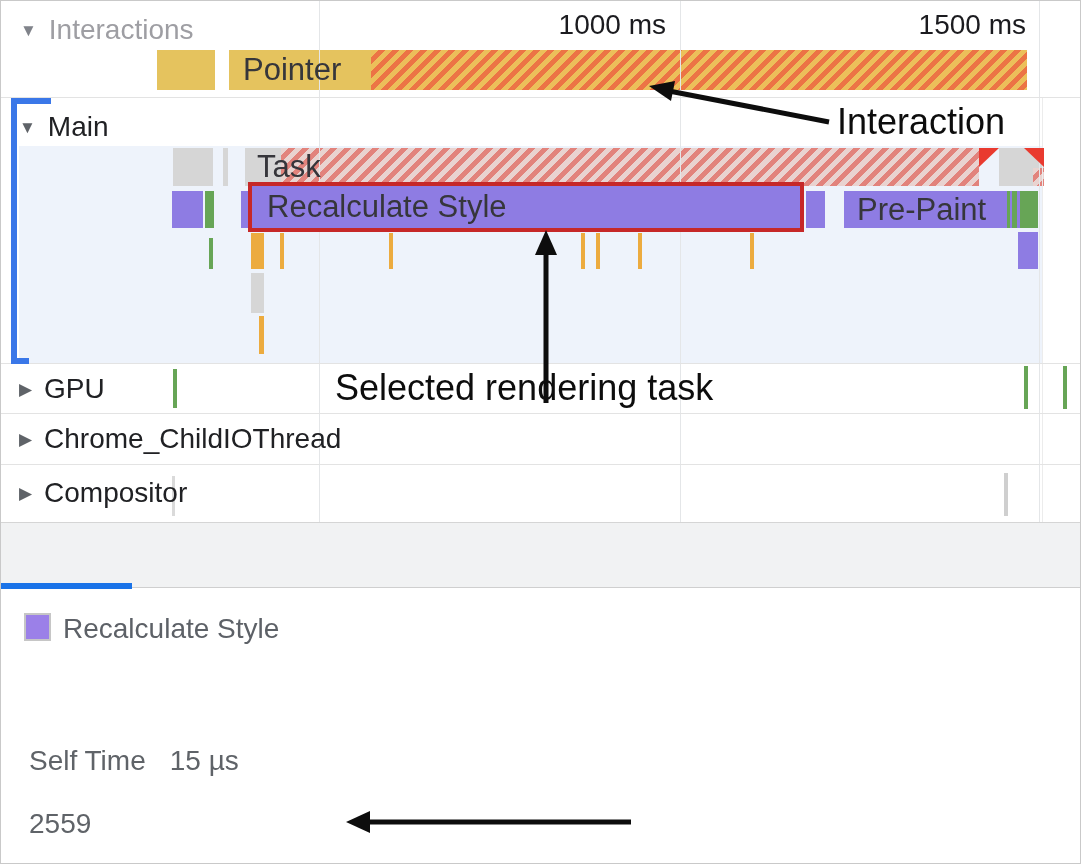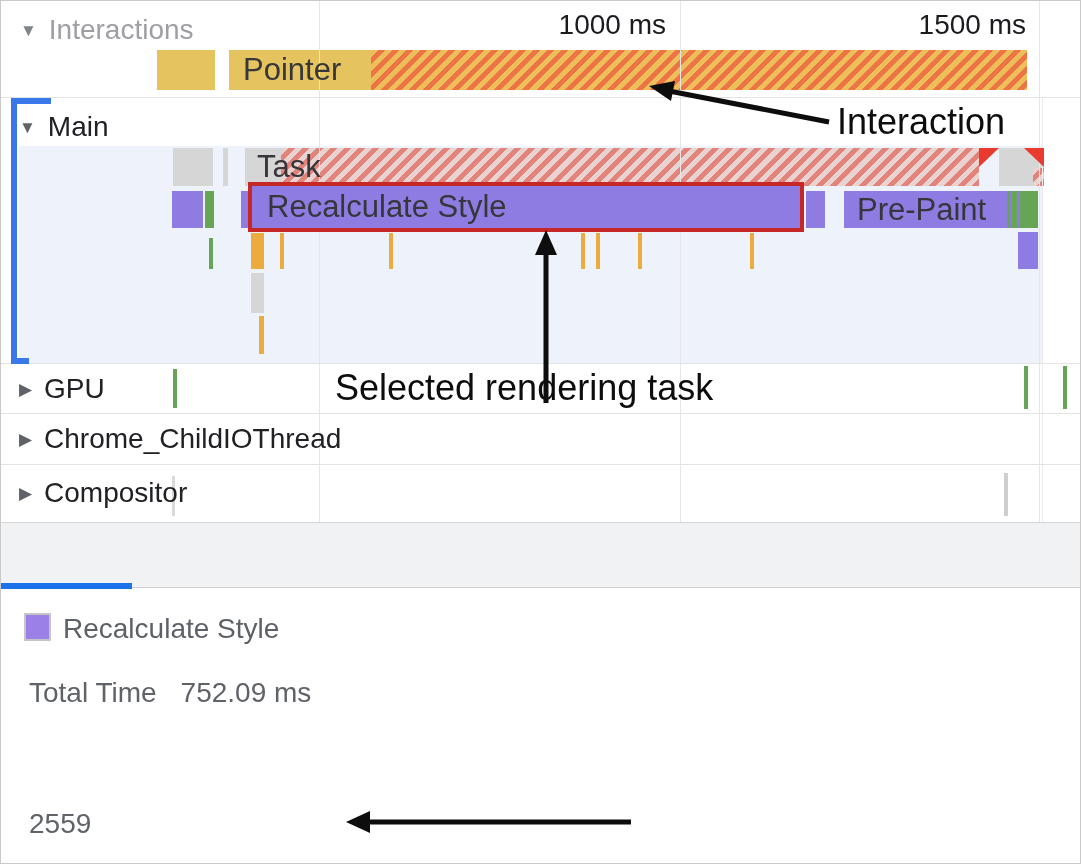--- a/index.html
+++ b/index.html
@@ -161,23 +161,23 @@
 
   <div class="tabbar"></div>
   <div class="tab active" style="left:28px; top:541px;">Summary</div>
   <div class="tab" style="left:146px; top:541px;">Bottom-Up</div>
   <div class="tab" style="left:288px; top:541px;">Call Tree</div>
   <div class="tab" style="left:404px; top:541px;">Event Log</div>
   <div class="tab-underline"></div>
 
   <div class="summary-swatch"></div>
   <div class="summary-title">Recalculate Style</div>
-  <div class="srow" style="top:676px;">
-    <span>Total Time</span>
-    <span>752.09 ms</span>
+  <div class="srow" style="top:744px;">
+    <span>Self Time</span>
+    <span>15 µs</span>
   </div>
   <div class="srow" style="top:807px;">
     <span>2559</span>
   </div>
 
   <svg id="arrows" width="1081" height="864" viewBox="0 0 1081 864">
     <line x1="828" y1="121" x2="668" y2="90" stroke="#0d0d0d" stroke-width="5"></line>
     <polygon points="648,85 674,80 670,100" fill="#0d0d0d"></polygon>
     <line x1="545" y1="402" x2="545" y2="252" stroke="#0d0d0d" stroke-width="5"></line>
     <polygon points="545,229 534,254 556,254" fill="#0d0d0d"></polygon>

